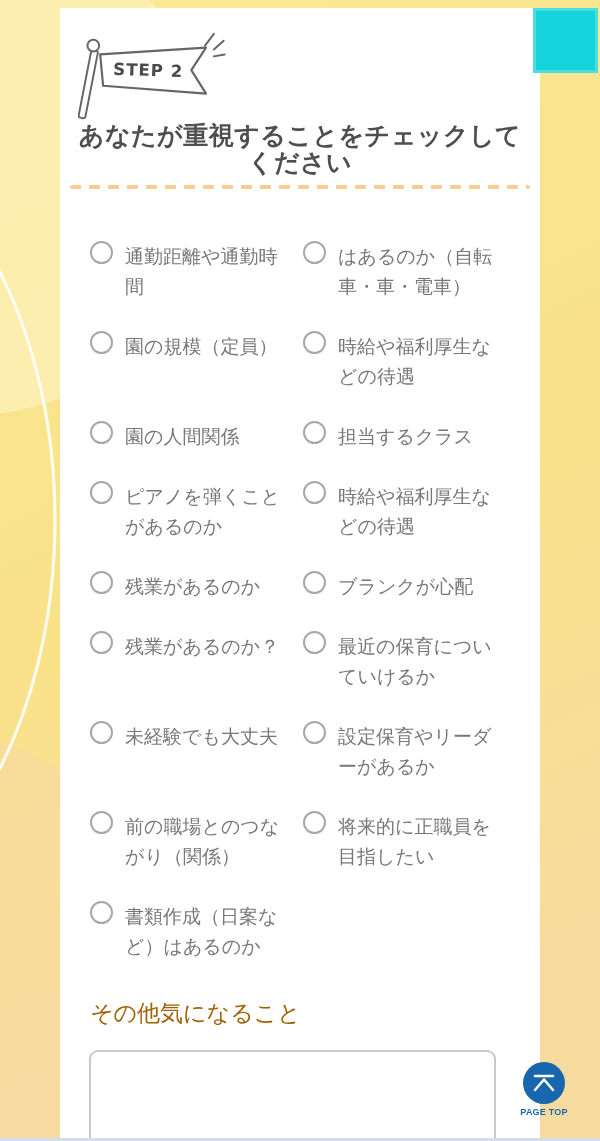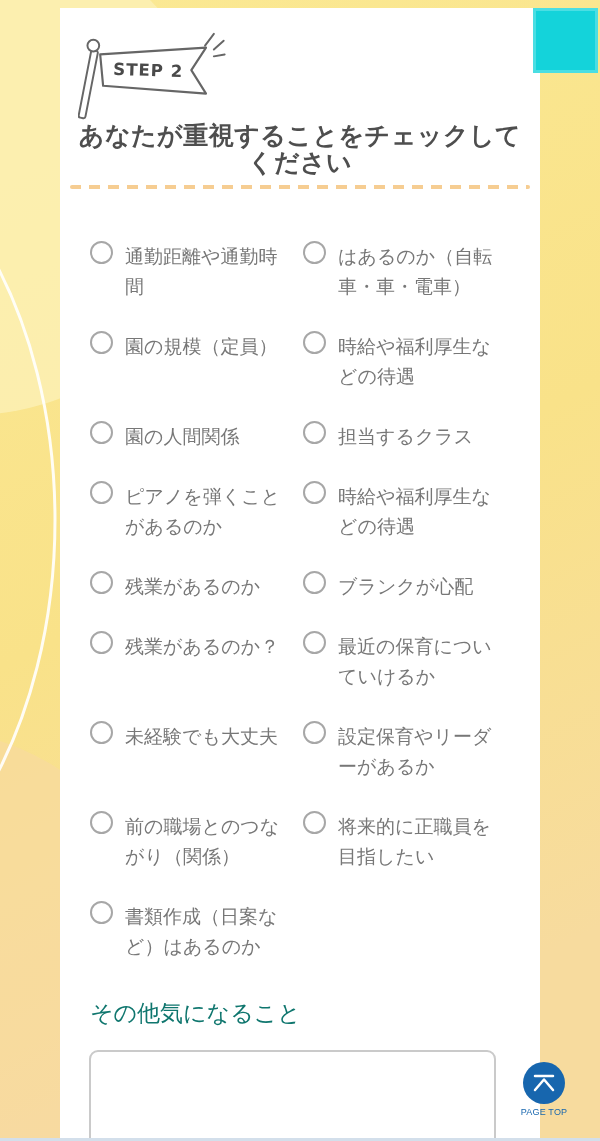--- a/index.html
+++ b/index.html
@@ -37,38 +37,38 @@
     margin:52px 30px 0;display:grid;grid-template-columns:1fr 1fr;
     column-gap:6px;row-gap:30px;align-items:start;
   }
   .check-item{display:flex;gap:12px;cursor:pointer;}
   .checkbox{
     width:23px;height:23px;box-sizing:border-box;flex:0 0 23px;
     border:2.5px solid #A7A7A7;border-radius:50%;background:#fff;
   }
   .check-label{width:166px;font-size:19px;line-height:30px;color:#777;}
   
-  .other-label{margin:38px 0 0 30px;font-size:23px;color:#0f766e;line-height:28px;}
+  .other-label{margin:38px 0 0 30px;font-size:23px;color:#a16207;line-height:28px;}
   .other-textarea{
     display:block;margin:23px 0 0 29px;width:407px;height:118px;box-sizing:border-box;
     border:2px solid #CACACA;border-radius:9px;resize:none;
     font-family:"DejaVu Sans","Liberation Sans",sans-serif;font-size:16px;padding:8px;
     background:#fff;
   }
   
   .page-top{
     position:absolute;left:517px;top:1062px;width:54px;z-index:4;
     text-align:center;cursor:pointer;
   }
   .page-top-circle{
     width:42px;height:42px;border-radius:50%;background:#1766AE;margin:0 auto;
     display:flex;align-items:center;justify-content:center;
   }
   .page-top-label{
-    margin-top:3px;font-size:9px;font-weight:normal;color:#1766AE;letter-spacing:.2px;
+    margin-top:3px;font-size:9px;font-weight:bold;color:#1766AE;letter-spacing:.2px;
     font-family:"Liberation Sans","DejaVu Sans",sans-serif;
   }
   .bottom-strip{
     position:absolute;left:0;bottom:0;width:600px;height:3px;background:#D3DFEB;z-index:5;
   }
 </style>
 </head>
 <body>
 
 <svg class="bg" viewBox="0 0 600 1141" xmlns="http://www.w3.org/2000/svg">

